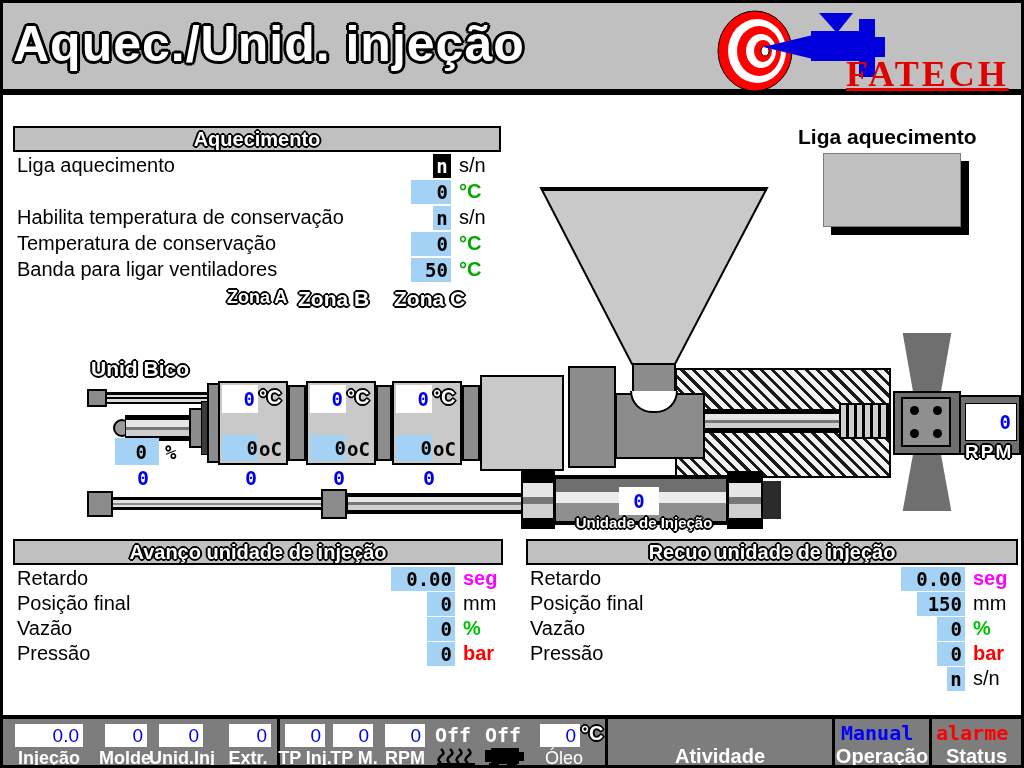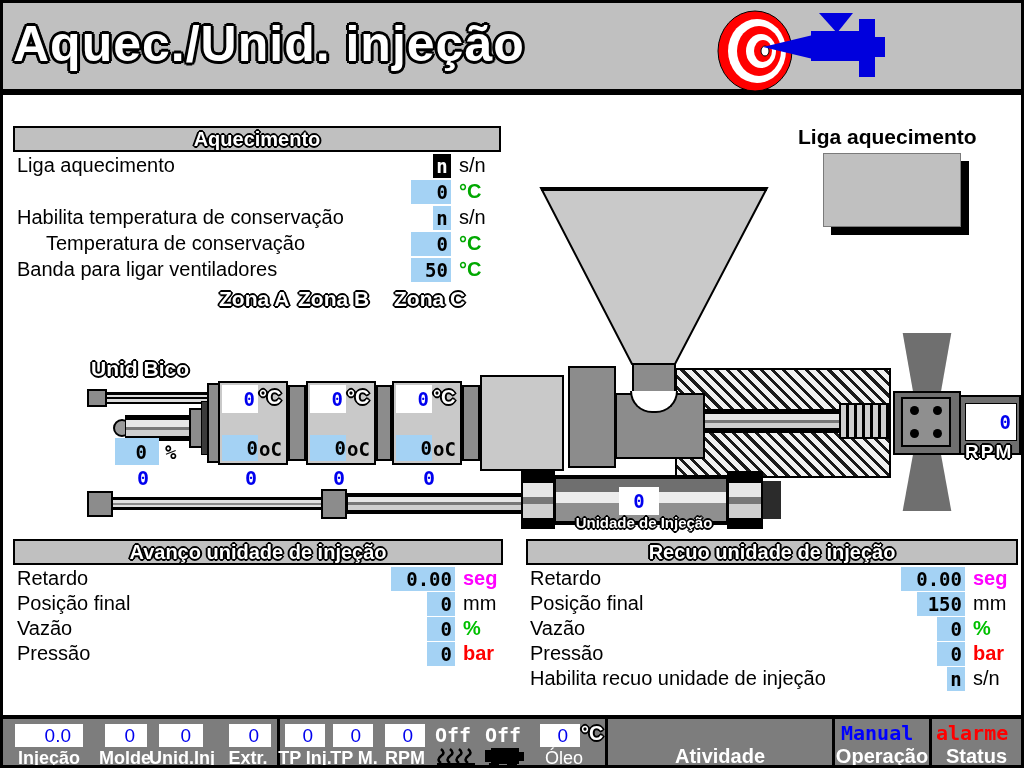--- a/index.html
+++ b/index.html
@@ -40,21 +40,21 @@
   .g-mid   { background:#8c8c8c; border:2px solid #000; }
   .g-dark  { background:#6f6f6f; border:2px solid #000; }
   .hatch { background:repeating-linear-gradient(45deg,#f2f2f2 0 5px,#1a1a1a 5px 8px); border:2px solid #000; }
   .rodH { background:linear-gradient(180deg,#000 0 18%,#e6e6e6 18% 44%,#777 44% 58%,#cfcfcf 58% 84%,#000 84% 100%); }
   .cylBody { background:linear-gradient(180deg,#000 0 7%,#6f6f6f 7% 34%,#ececec 34% 56%,#8f8f8f 56% 93%,#000 93% 100%); }
   
   #statusbar { left:0; top:712px; width:1018px; height:50px; background:#7d7d7d;
                border-top:4px solid #000; }
   .sdiv { top:0; width:3px; height:50px; background:#000; }
   .meterbox { top:5px; height:23px; background:#fff; display:flex; align-items:center;
-              justify-content:flex-end; padding-right:12px; font-size:19px; color:#0000ee; }
+              justify-content:flex-end; padding-right:4px; font-size:19px; color:#0000ee; }
   .mlabel { top:29px; color:#fff; font-size:18px; font-weight:bold; text-align:center; white-space:nowrap; }
   .offtxt { top:4px; color:#ffffff; font-size:20px; font-weight:bold; font-family:"DejaVu Sans Mono",monospace; }
   .zone { width:70px; height:84px; }
   .spbox { position:absolute; left:2px; top:2px; width:36px; height:28px; background:#fff;
            display:flex; align-items:center; justify-content:flex-end; padding-right:3px;
            font-size:19px; }
   .acbox { position:absolute; left:2px; bottom:2px; width:36px; height:26px; background:#a4d2f4;
            display:flex; align-items:center; justify-content:flex-end; font-size:19px; color:#000; }
   .spunit { position:absolute; left:39px; top:3px; font-size:20px; }
   .acunit { position:absolute; left:39px; bottom:3px; font-size:19px; font-weight:bold; color:#000; }
@@ -77,44 +77,45 @@
       <ellipse cx="52" cy="44" rx="9" ry="11" fill="#ff0000"></ellipse>
       <ellipse cx="54" cy="44" rx="4" ry="5" fill="#ffffff" stroke="#000" stroke-width="1"></ellipse>
     </svg>
     <svg class="abs" style="left:758px; top:4px;" width="130" height="86" viewBox="0 0 130 86">
       <polygon points="2,40 52,28 52,52" fill="#0000dd"></polygon>
       <rect x="50" y="24" width="48" height="30" fill="#0000dd"></rect>
       <polygon points="58,6 92,6 76,26" fill="#0000dd"></polygon>
       <rect x="98" y="12" width="16" height="58" fill="#0000dd"></rect>
       <rect x="90" y="30" width="34" height="20" fill="#0000dd"></rect>
     </svg>
+    <div id="brand" class="abs">FATECH</div>
   </div>
 
   <div class="abs phead outl" style="left:10px; top:123px; width:488px;">Aquecimento</div>
 
   <div class="abs lbl" style="left:14px; top:151px;">Liga aquecimento</div>
   <div class="abs vbox mono blk" style="left:430px; top:151px; width:18px;">n</div>
   <div class="abs unit" style="left: 456px; top: 151px; font-weight: normal; color: rgb(0, 0, 0);">s/n</div>
 
   <div class="abs vbox mono bluebox" style="left:408px; top:177px; width:40px;">0</div>
   <div class="abs unit" style="left: 456px; top: 177px; color: rgb(0, 168, 0);">°C</div>
 
   <div class="abs lbl" style="left:14px; top:203px;">Habilita temperatura de conservação</div>
   <div class="abs vbox mono bluebox" style="left:430px; top:203px; width:18px; justify-content:center; padding-right:0;">n</div>
   <div class="abs unit" style="left: 456px; top: 203px; font-weight: normal; color: rgb(0, 0, 0);">s/n</div>
 
-  <div class="abs lbl" style="left:14px; top:229px;margin-left:29px;">Temperatura de conservação</div>
+  <div class="abs lbl" style="left:14px; top:229px;">Temperatura de conservação</div>
   <div class="abs vbox mono bluebox" style="left:408px; top:229px; width:40px;">0</div>
   <div class="abs unit" style="left: 456px; top: 229px; color: rgb(0, 168, 0);">°C</div>
 
   <div class="abs lbl" style="left:14px; top:255px;">Banda para ligar ventiladores</div>
   <div class="abs vbox mono bluebox" style="left:408px; top:255px; width:40px;">50</div>
   <div class="abs unit" style="left: 456px; top: 255px; color: rgb(0, 168, 0);">°C</div>
 
-  <div class="abs outl" style="left:216px; top:284px; font-size:21px;">Zona A</div>
+  <div class="abs outl" style="left:224px; top:284px; font-size:18px;">Zona A</div>
   <div class="abs outl" style="left:295px; top:284px; font-size:21px;">Zona B</div>
   <div class="abs outl" style="left:391px; top:284px; font-size:21px;">Zona C</div>
 
   <div class="abs lbl" style="left:795px; top:122px; font-weight:bold; font-size:21px;">Liga aquecimento</div>
   <div class="abs" style="left:820px; top:150px; width:138px; height:74px; background:#c0c0c0;
        border:1px solid #7a7a7a; box-shadow:8px 8px 0 #000;"></div>
 
   <div class="abs" style="left:0; top:0; width:1024px; height:768px; pointer-events:none;">
 
     <svg class="abs" style="left:528px; top:182px;" width="244" height="182" viewBox="0 0 244 182">
@@ -240,21 +241,20 @@
   <div class="abs unit" style="left: 970px; top: 589px; font-weight: normal; color: rgb(0, 0, 0);">mm</div>
 
   <div class="abs lbl" style="left:527px; top:614px;">Vazão</div>
   <div class="abs vbox mono bluebox" style="left:934px; top:614px; width:28px;">0</div>
   <div class="abs unit" style="left: 970px; top: 614px; color: rgb(0, 192, 0);">%</div>
 
   <div class="abs lbl" style="left:527px; top:639px;">Pressão</div>
   <div class="abs vbox mono bluebox" style="left:934px; top:639px; width:28px;">0</div>
   <div class="abs unit" style="left: 970px; top: 639px; color: rgb(255, 0, 0);">bar</div>
 
-  <div class="abs lbl" style="left:527px; top:664px;">Habilita recuo unidade de injeção</div>
   <div class="abs vbox mono bluebox" style="left:944px; top:664px; width:18px; justify-content:center; padding-right:0;">n</div>
   <div class="abs unit" style="left: 970px; top: 664px; font-weight: normal; color: rgb(0, 0, 0);">s/n</div>
 
   <div id="statusbar" class="abs">
     <div class="abs meterbox" style="left:12px; width:68px;">0.0</div>
     <div class="abs mlabel" style="left:8px; width:76px;">Injeção</div>
     <div class="abs meterbox" style="left:102px; width:42px;">0</div>
     <div class="abs mlabel" style="left:90px; width:64px;">Molde</div>
     <div class="abs meterbox" style="left:156px; width:44px;">0</div>
     <div class="abs mlabel" style="left:146px; width:66px;">Unid.Inj</div>

